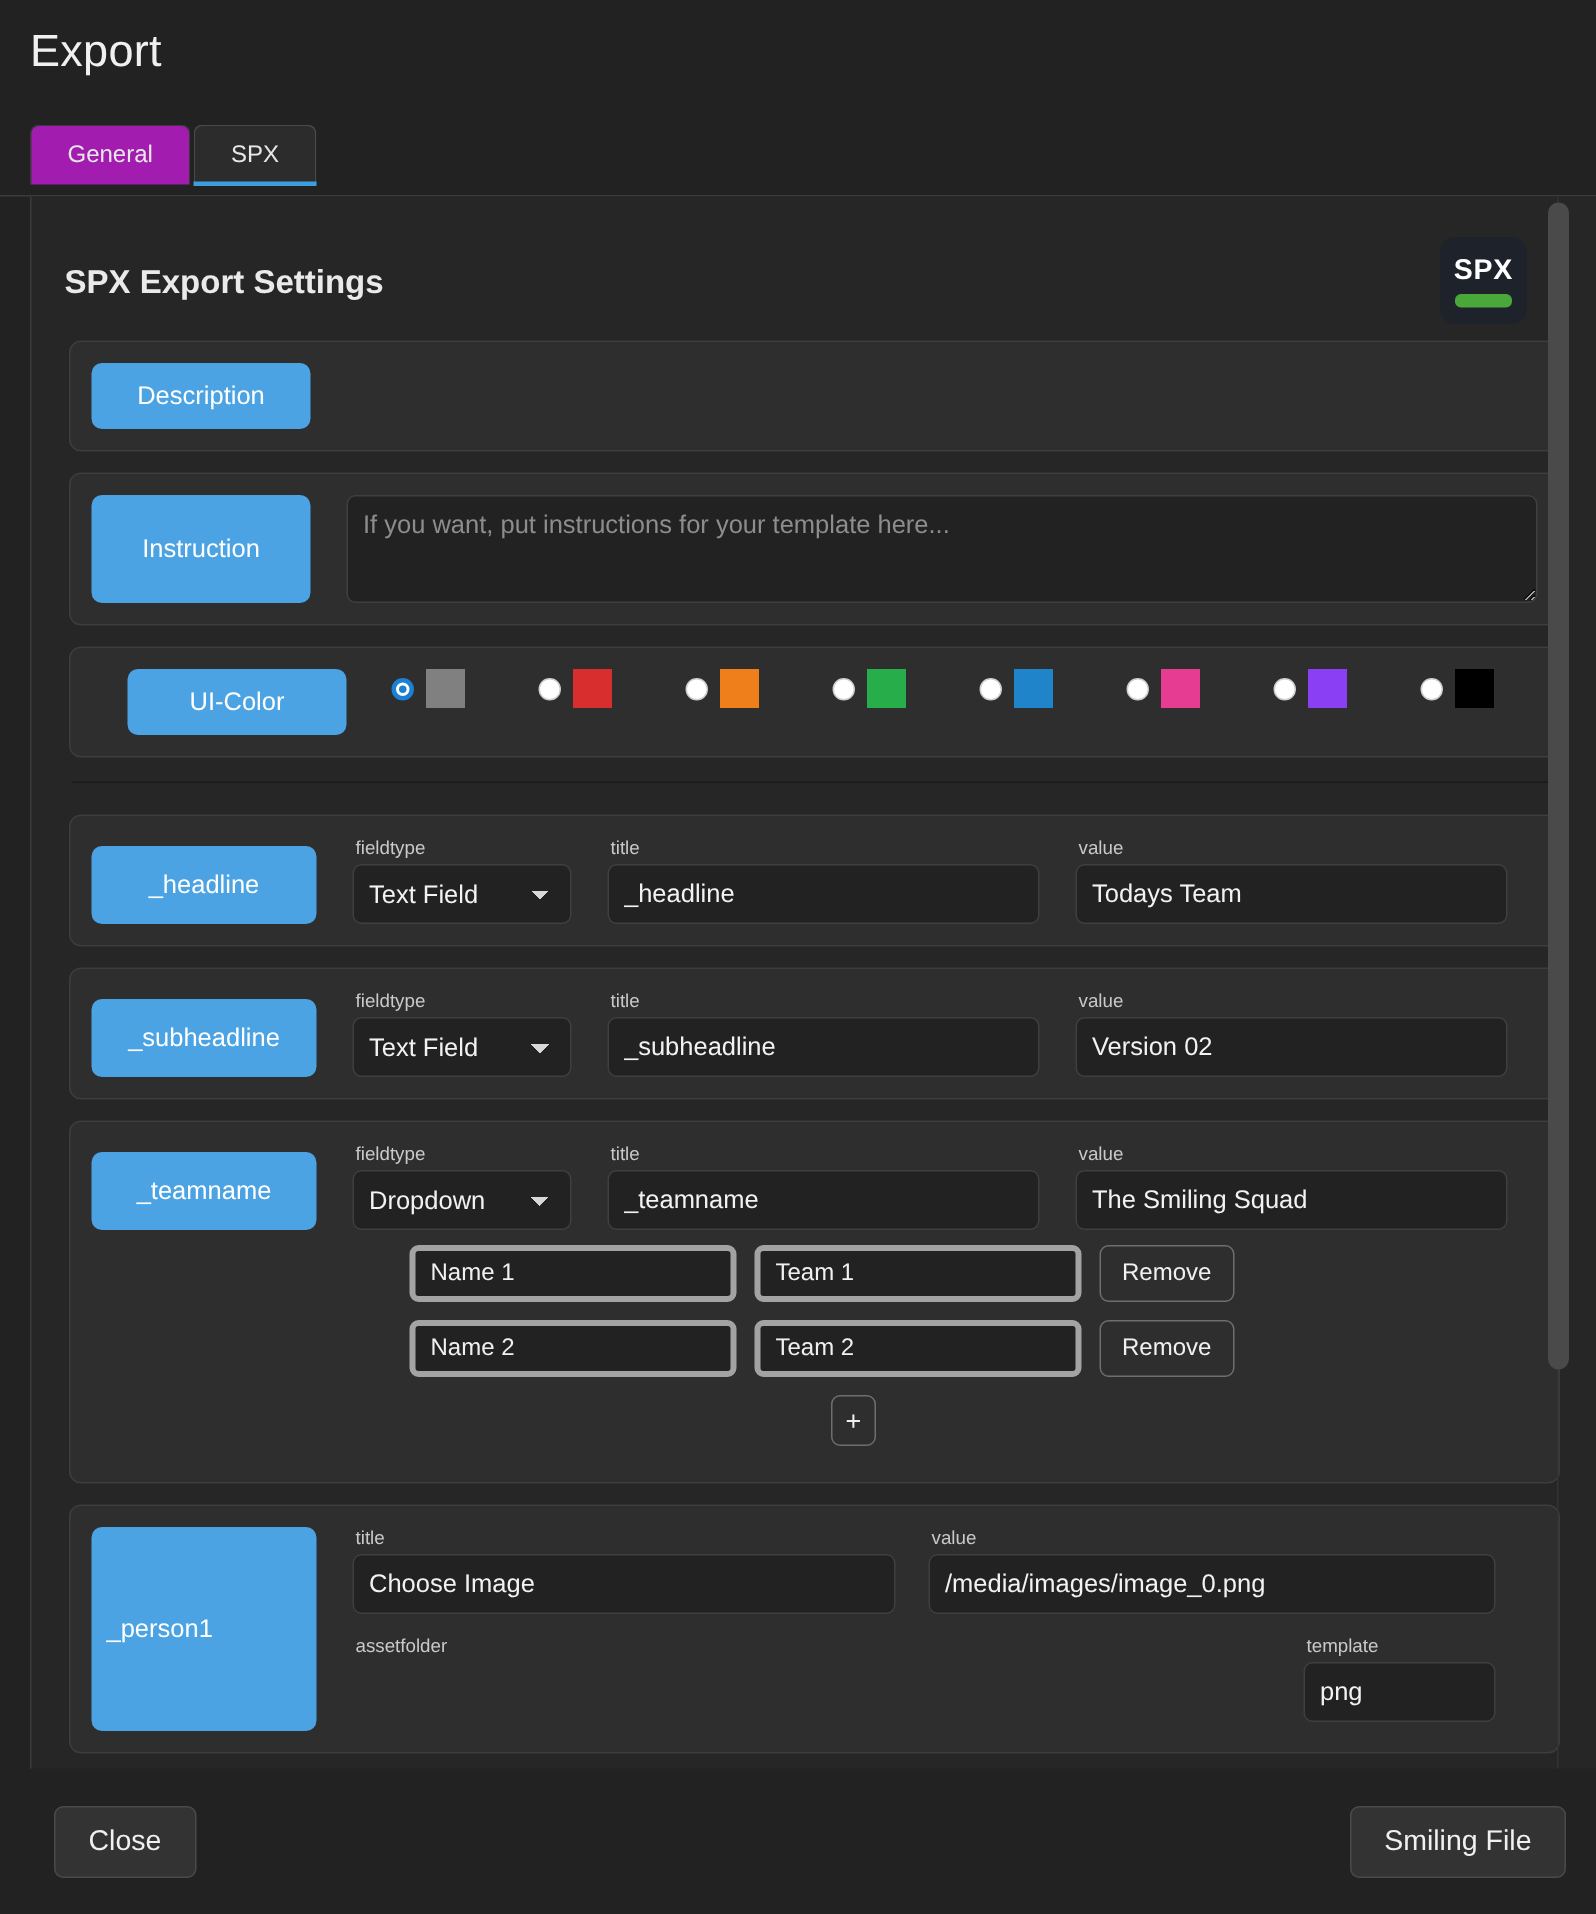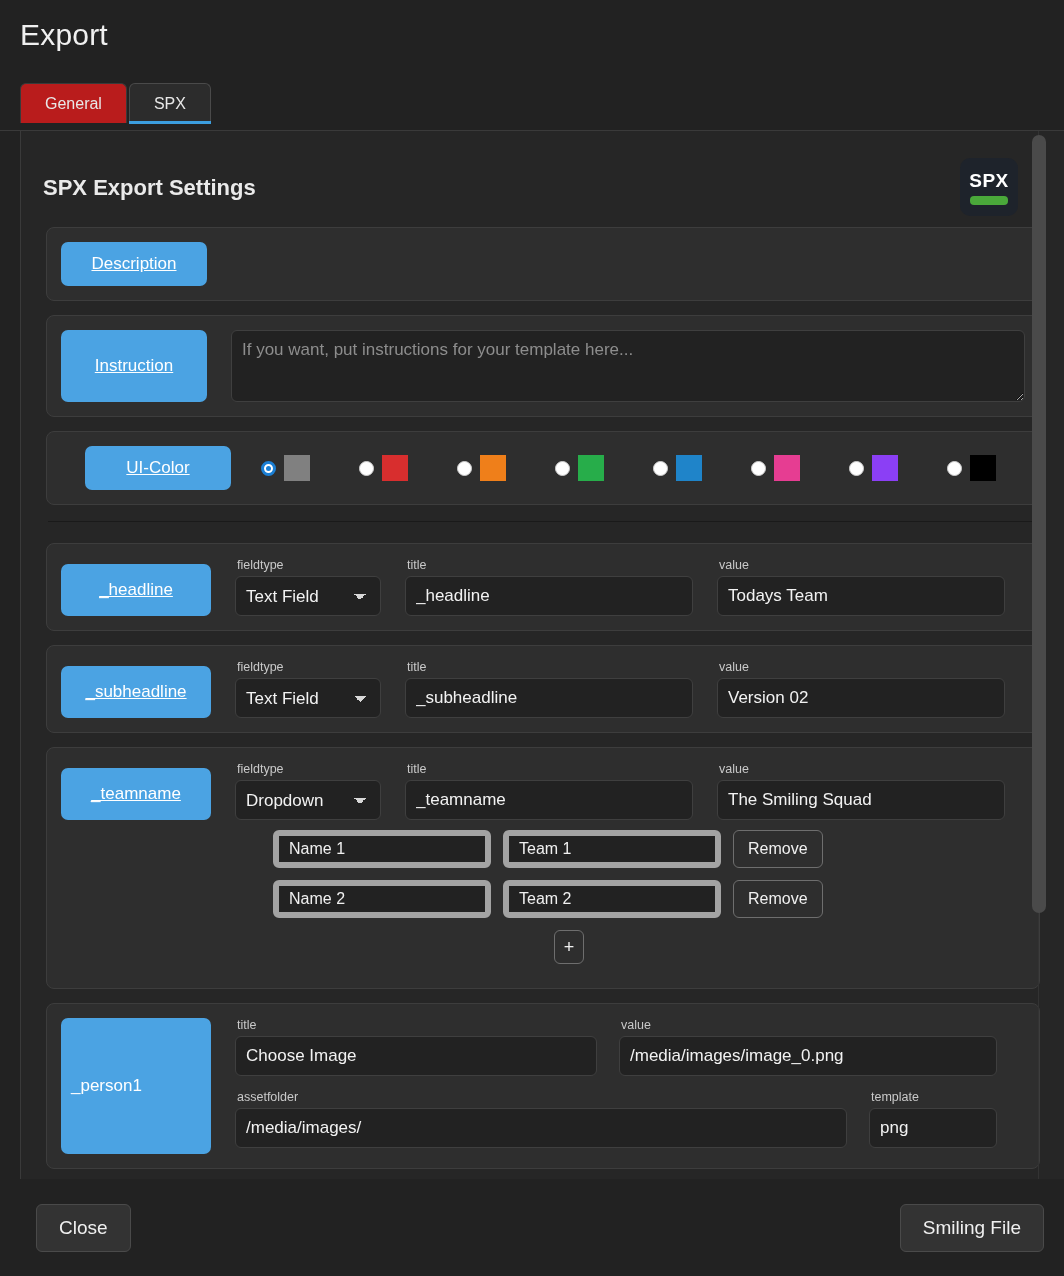--- a/index.html
+++ b/index.html
@@ -19,21 +19,21 @@
   }
 
   
   .tabbar {
     position: absolute; left: 20px; top: 83px;
     display: flex; align-items: flex-end; gap: 2px;
   }
   .tab {
     padding: 12px 24px 11px 24px;
     font-size: 16px; color: #e8e8e8;
-    background: #b91c1c;
+    background: #a21caf;
     border: 1px solid #3a3a3a;
     border-bottom: none;
     border-radius: 6px 6px 0 0;
     cursor: pointer; line-height: 1;
     position: relative;
   }
   .tab.active {
     background: #2c2c2c;
     border-color: #4a4a4a;
   }
@@ -87,21 +87,21 @@
   .row { display: flex; align-items: flex-start; gap: 24px; }
 
   .chip {
     background: #4ba3e3;
     color: #ffffff;
     border-radius: 7px;
     font-size: 17px;
     display: flex; align-items: center; justify-content: center;
     flex: 0 0 auto;
   }
-  .chip.lbl { width: 146px; height: 44px; text-decoration: underline; }
+  .chip.lbl { width: 146px; height: 44px; }
   .chip.lbl.wide { width: 150px; }
   .chip.tall { width: 150px; height: 136px; justify-content: flex-start; padding-left: 10px; align-items:center;}
 
   .txt {
     background: #222222;
     border: 1px solid #3f3f3f;
     border-radius: 6px;
     color: #f2f2f2;
     font-size: 17px;
     padding: 9px 10px;
@@ -147,21 +147,21 @@
 
   .divider {
     height: 1px; background: #1a1a1a; margin: 16px 27px 21px 27px;
   }
 
   
   .optrows { padding: 10px 0 4px 0; }
   .optrow { display:flex; gap: 12px; margin-bottom: 12px; padding-left: 212px; }
   .optcell { width: 218px; }
   .opt-input {
-    background: #222222; border: 6px solid #a3a3a3; border-radius: 6px;
+    background: #222222; border: 4px solid #a3a3a3; border-radius: 6px;
     color: #f0f0f0; font-size: 16px; padding: 8px 10px; height: 38px; width: 100%;
     font-family: "Liberation Sans", sans-serif; outline:none;
   }
   .btn-sm {
     background: #2e2e2e; border: 1px solid #6e6e6e; border-radius: 6px;
     color: #f0f0f0; font-size: 16px; padding: 8px 14px; height: 38px;
     cursor: pointer; font-family: "Liberation Sans", sans-serif;
   }
   .addwrap { display:flex; justify-content: center; padding-left: 52px; padding-bottom: 6px;}
   .btn-add {
@@ -234,21 +234,21 @@
       <div class="card">
         <div class="row">
           <div class="chip lbl" style="height:72px;">Instruction</div>
           <div class="fieldwrap" style="flex:1;">
             <textarea class="txt" placeholder="If you want, put instructions for your template here..." style=""></textarea>
           </div>
         </div>
       </div>
 
       <div class="card">
-        <div class="row" style="align-items:center;padding-left:24px;">
+        <div class="row" style="padding-left:24px;">
           <div class="chip lbl">UI-Color</div>
           <div class="colors">
             <div class="coloropt">
               <span class="radio sel"></span>
               <span class="swatch" style="background:#808080"></span>
             </div>
             <div class="coloropt">
               <span class="radio"></span>
               <span class="swatch" style="background:#d82e2e"></span>
             </div>
@@ -376,21 +376,20 @@
                 <input class="txt" value="Choose Image" style="">
               </div>
               <div class="fieldwrap" style="width:378px;">
                 <span class="fieldlbl">value</span>
                 <input class="txt" value="/media/images/image_0.png" style="">
               </div>
             </div>
             <div class="imgrow">
               <div class="fieldwrap" style="width:612px;">
                 <span class="fieldlbl">assetfolder</span>
-                <input class="txt" value="/media/images/" style="">
               </div>
               <div class="fieldwrap" style="width:128px;">
                 <span class="fieldlbl">template</span>
                 <input class="txt" value="png" style="">
               </div>
             </div>
           </div>
         </div>
       </div>
 

